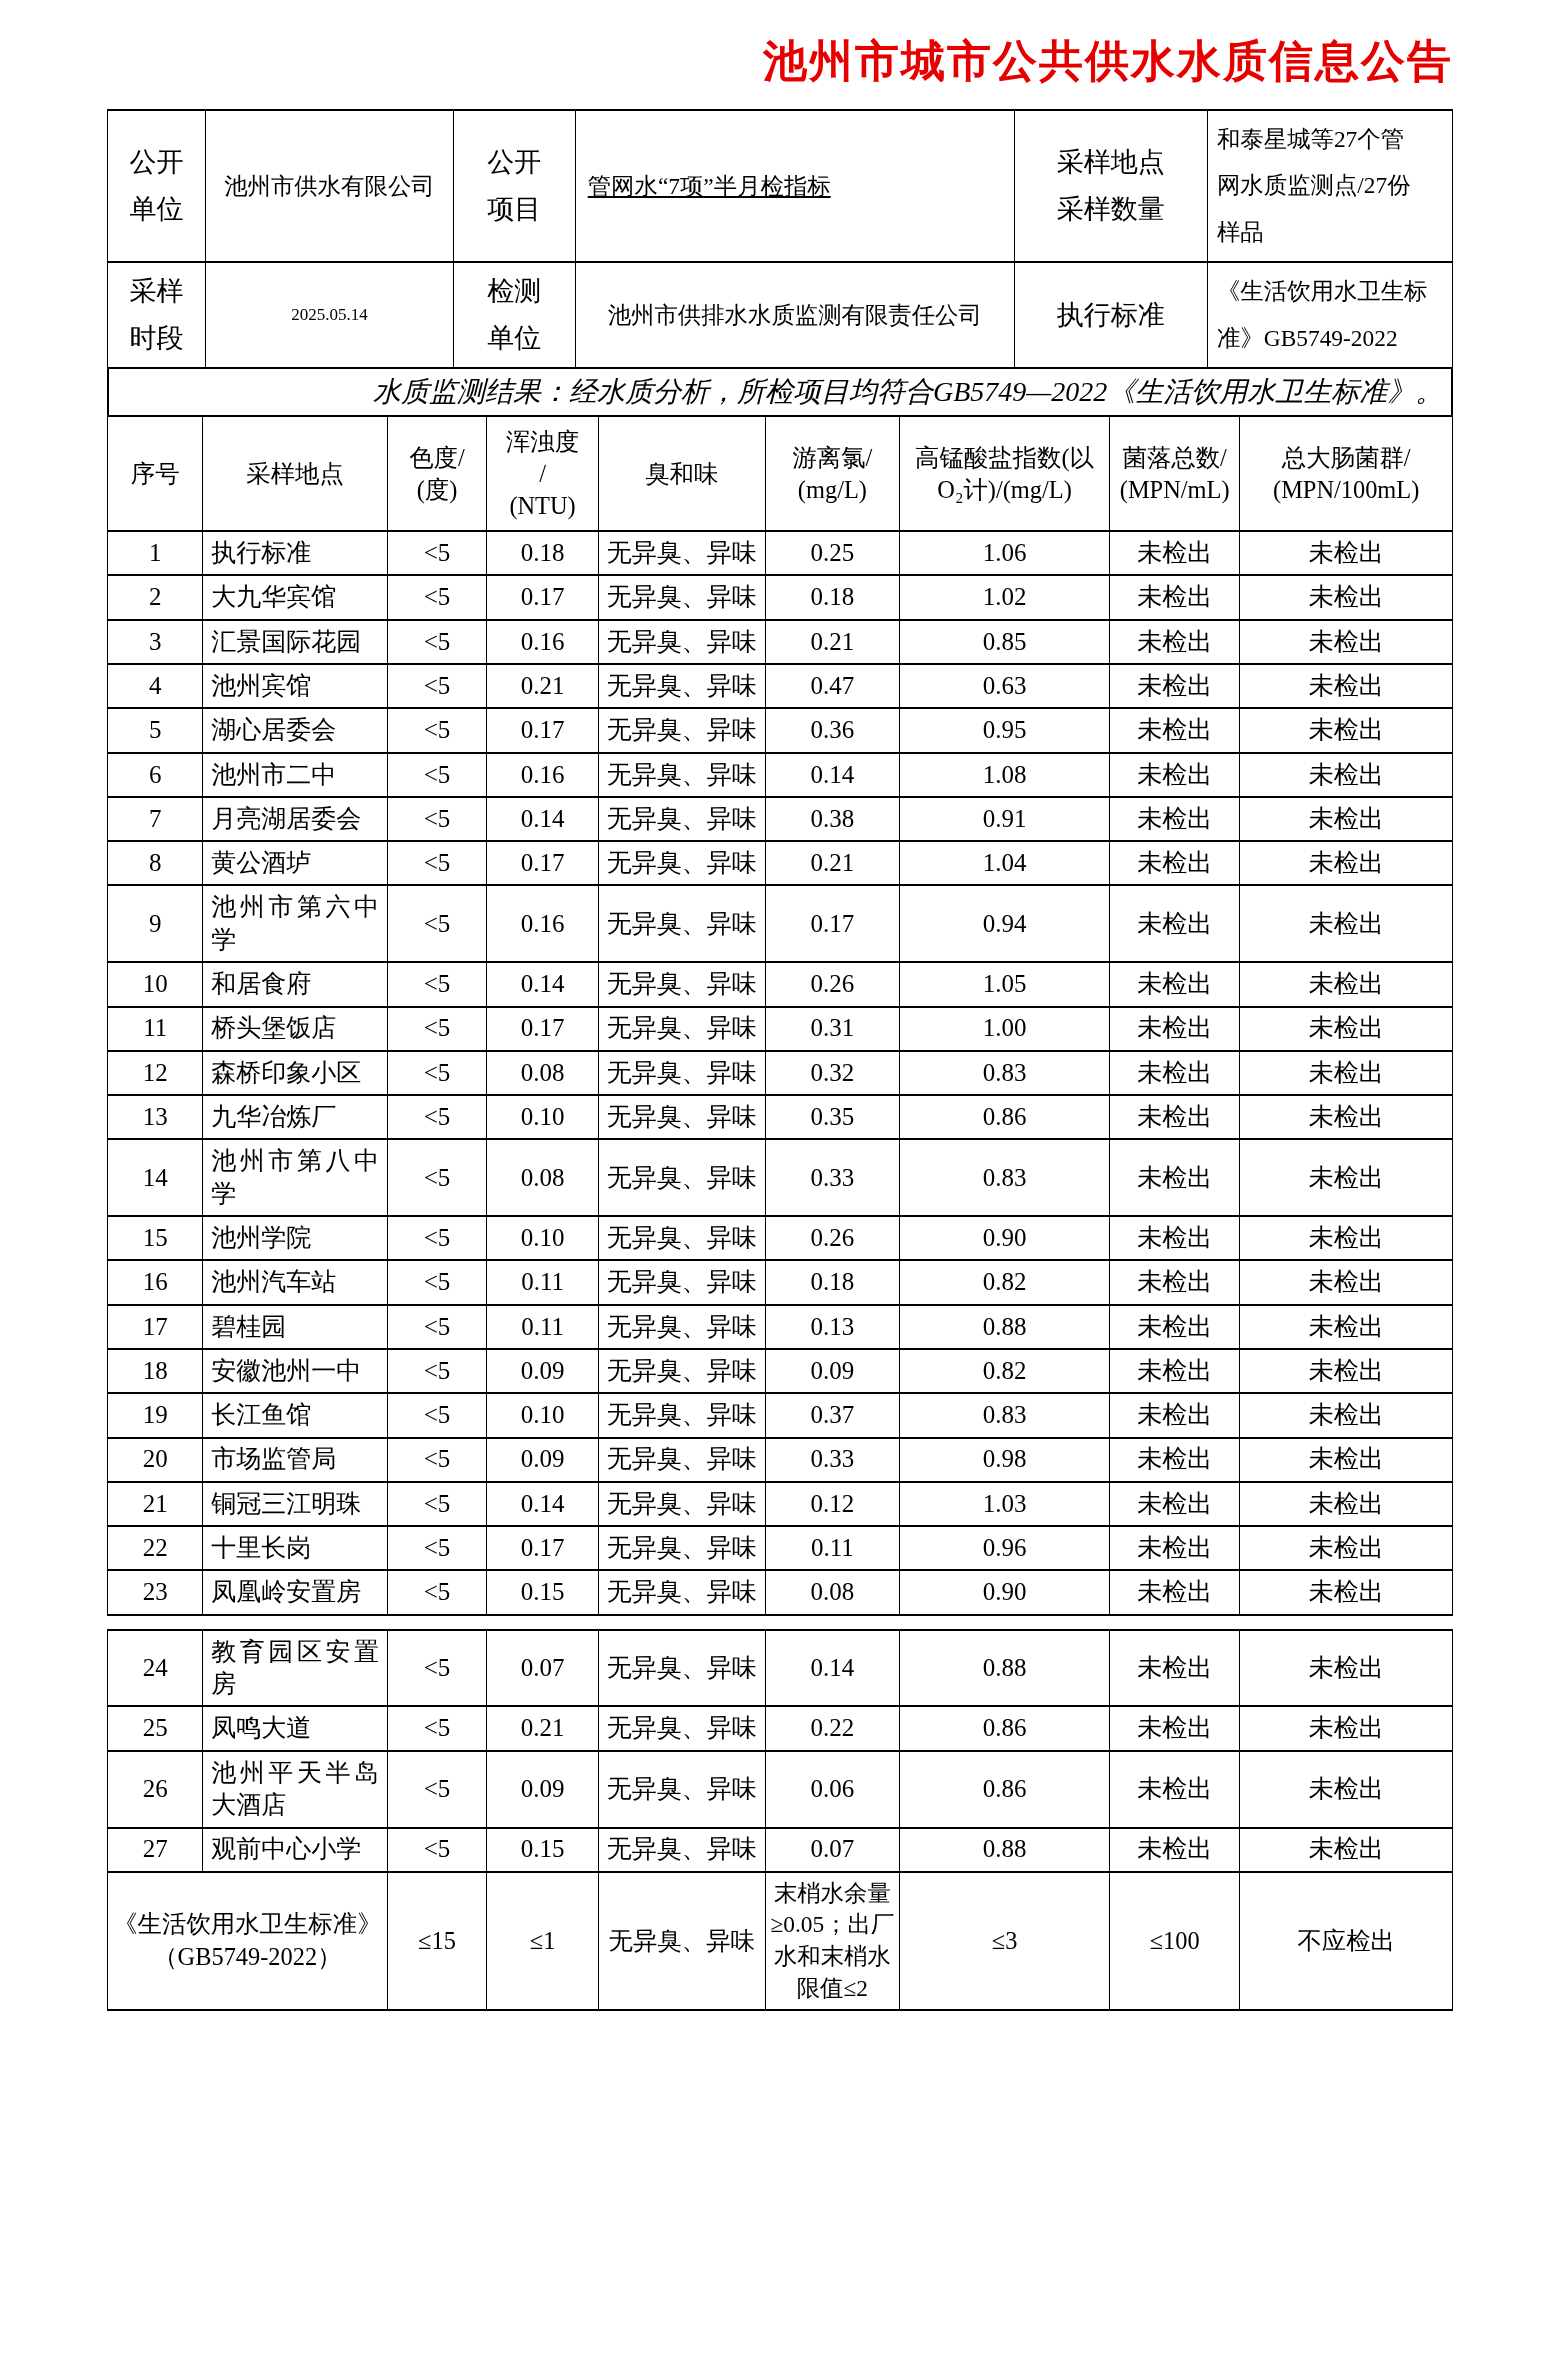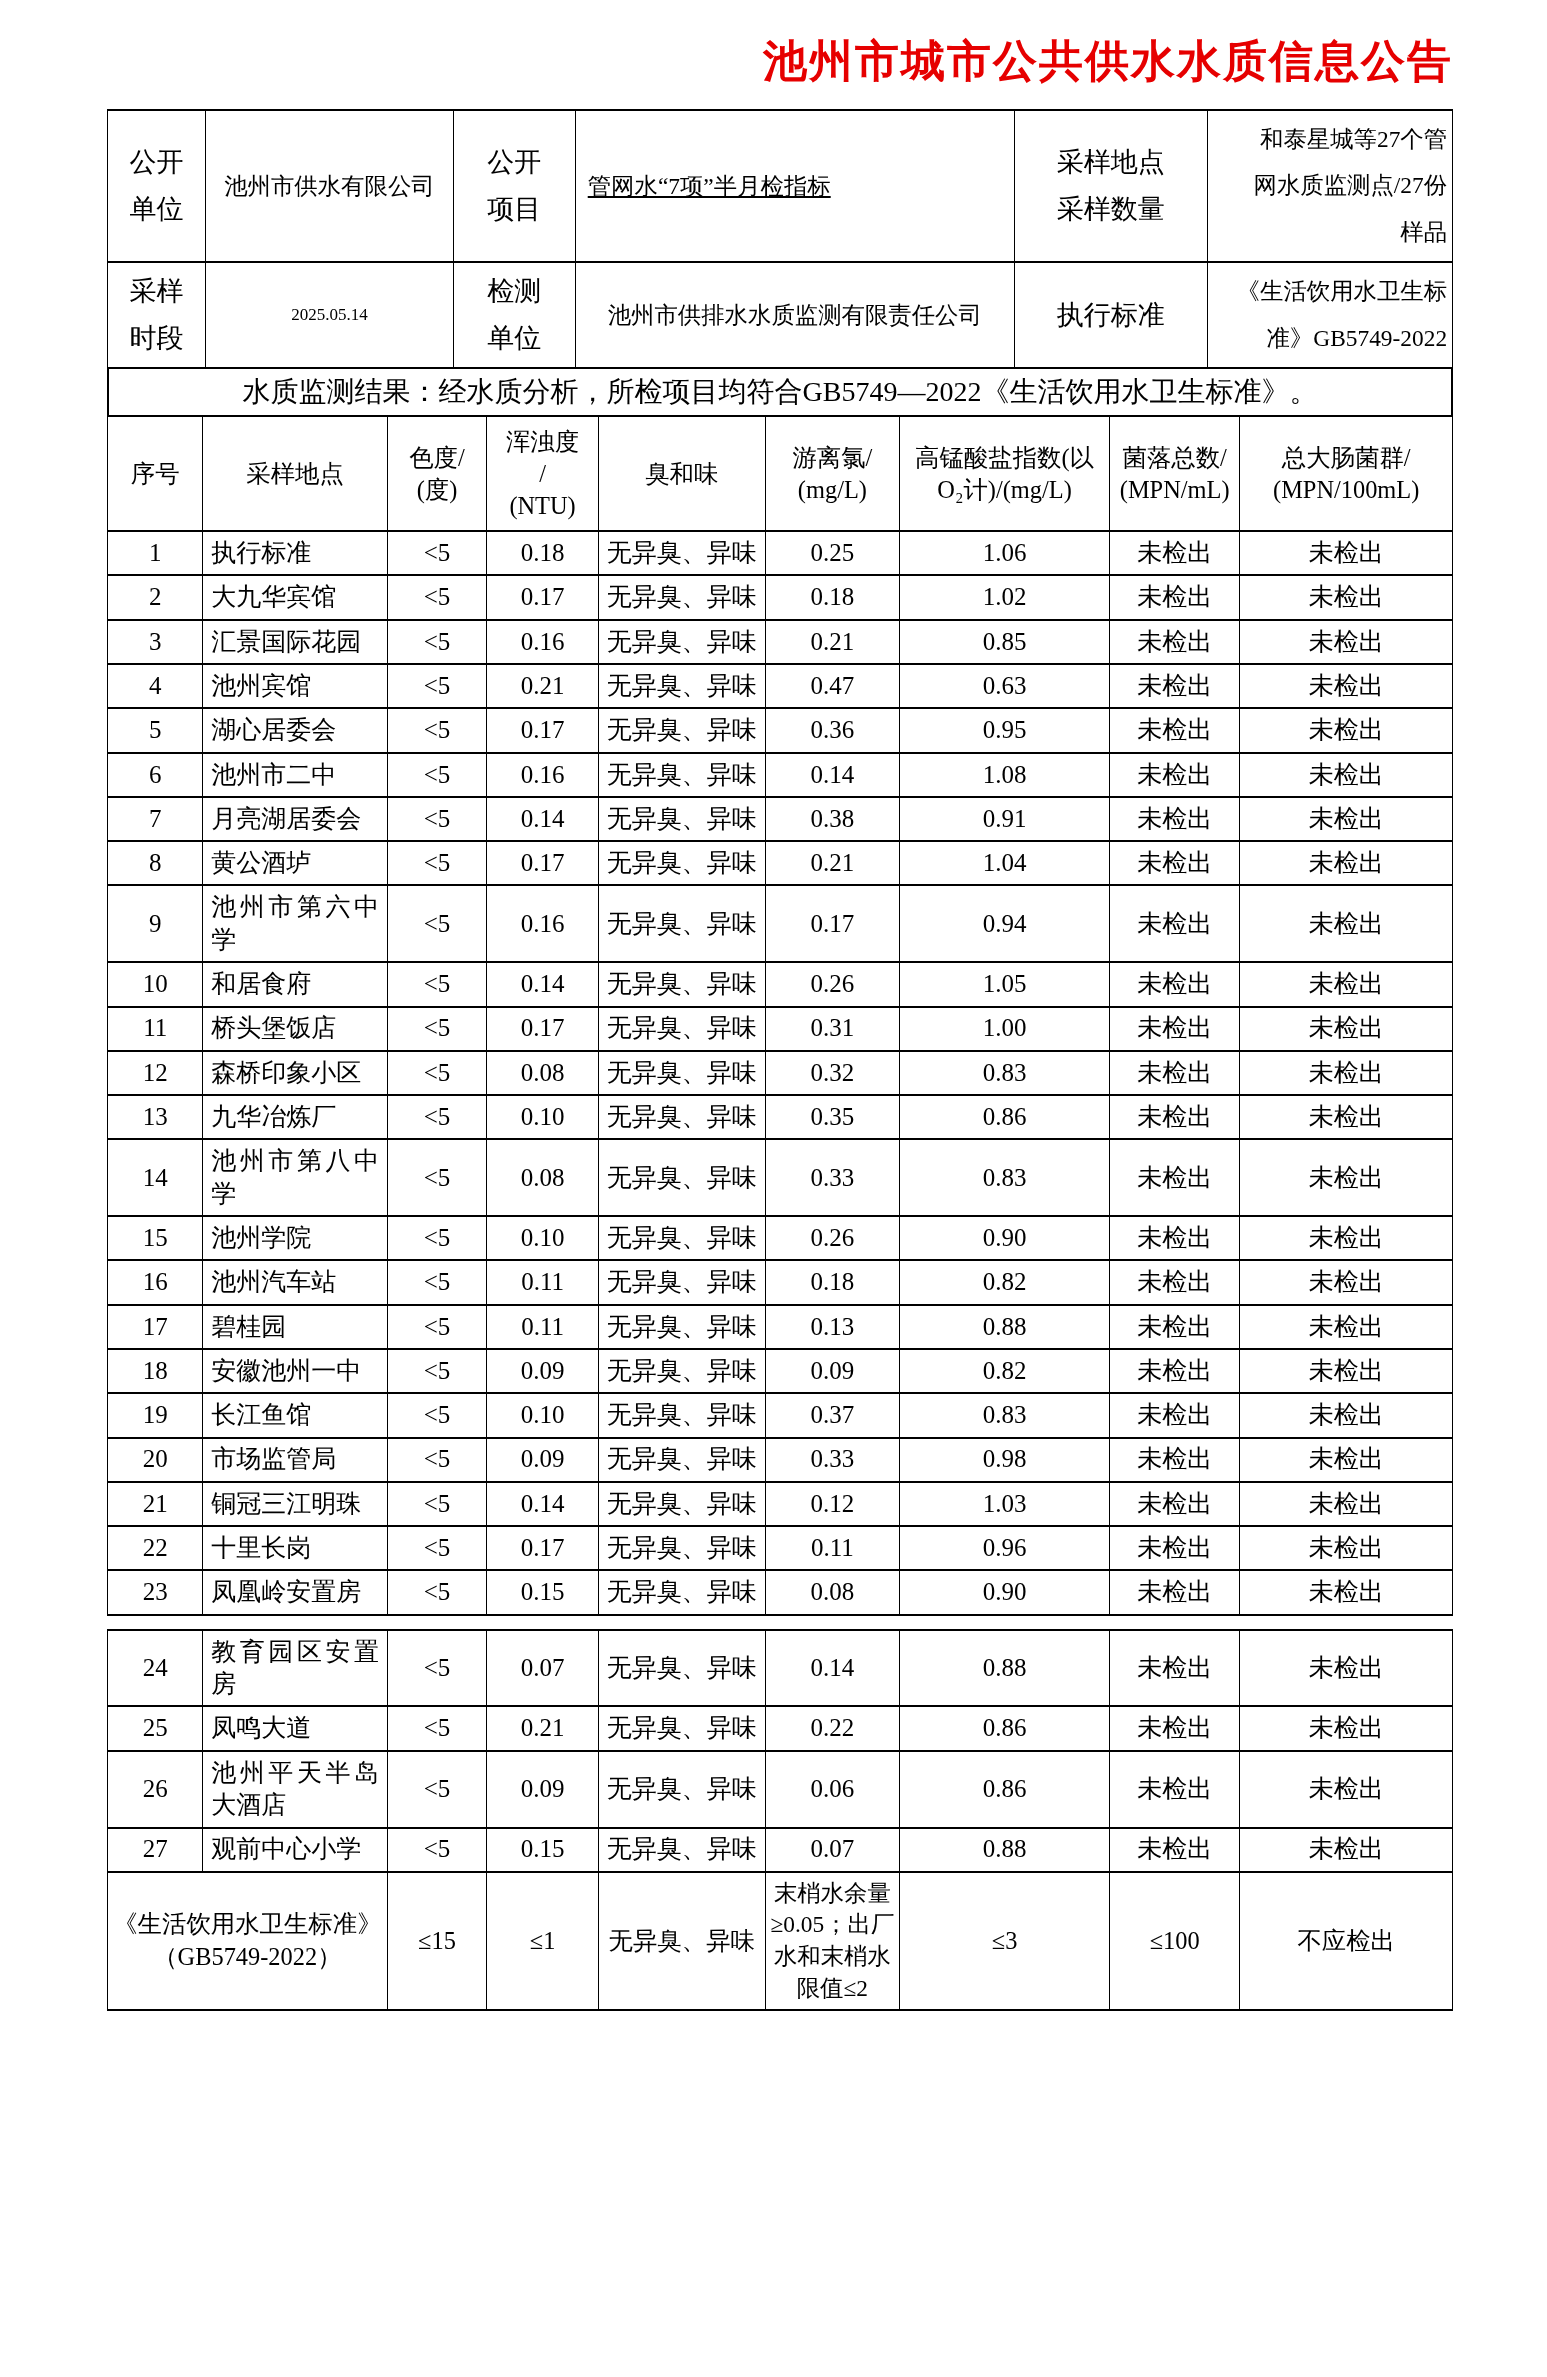--- a/index.html
+++ b/index.html
@@ -21,27 +21,28 @@
     vertical-align:middle;text-align:center;
     padding:4.9px 4.9px;box-sizing:border-box;
     font-weight:normal;word-break:break-all;
   }
   
   .info-table td{font-size:23.4px;line-height:1.55;}
   .info-table .r1 td{height:138px;}
   .info-table .r2 td{height:103px;}
   .info-table td.lbl{font-size:27px;white-space:pre-line;line-height:1.75;}
   .info-table td.left{text-align:left;padding-left:11.7px;text-decoration:underline;}
-  .info-table td.tall{white-space:pre-line;line-height:2.0;padding-left:8.8px;text-align:right;}
+  .info-table td.tall{white-space:pre-line;line-height:2.0;padding-left:8.8px;text-align:left;}
   .info-table td.date{font-size:17px;}
   
   .note{
     border:2px solid #000;margin-top:-2px;
     font-size:28px;line-height:1.3;padding:4.9px 7.8px;
-    text-align:center;
+    text-align:right;
+    font-style:italic;
   }
   
   .results{margin-top:-2px;}
   .results th{font-size:24.4px;line-height:1.3;white-space:pre-line;padding:8.8px 2.9px;}
   .results td{font-size:25px;line-height:1.3;}
   .results td.loc{text-align:justify;text-align-last:left;padding-left:7.8px;padding-right:7.8px;}
   .results-2{margin-top:13px;}
   .std-row td{font-size:24.4px;line-height:1.35;}
   .std-row td.std-chlorine{font-size:23.4px;padding:5px 2px;}
   .spacer-bottom{height:23.4px;}

